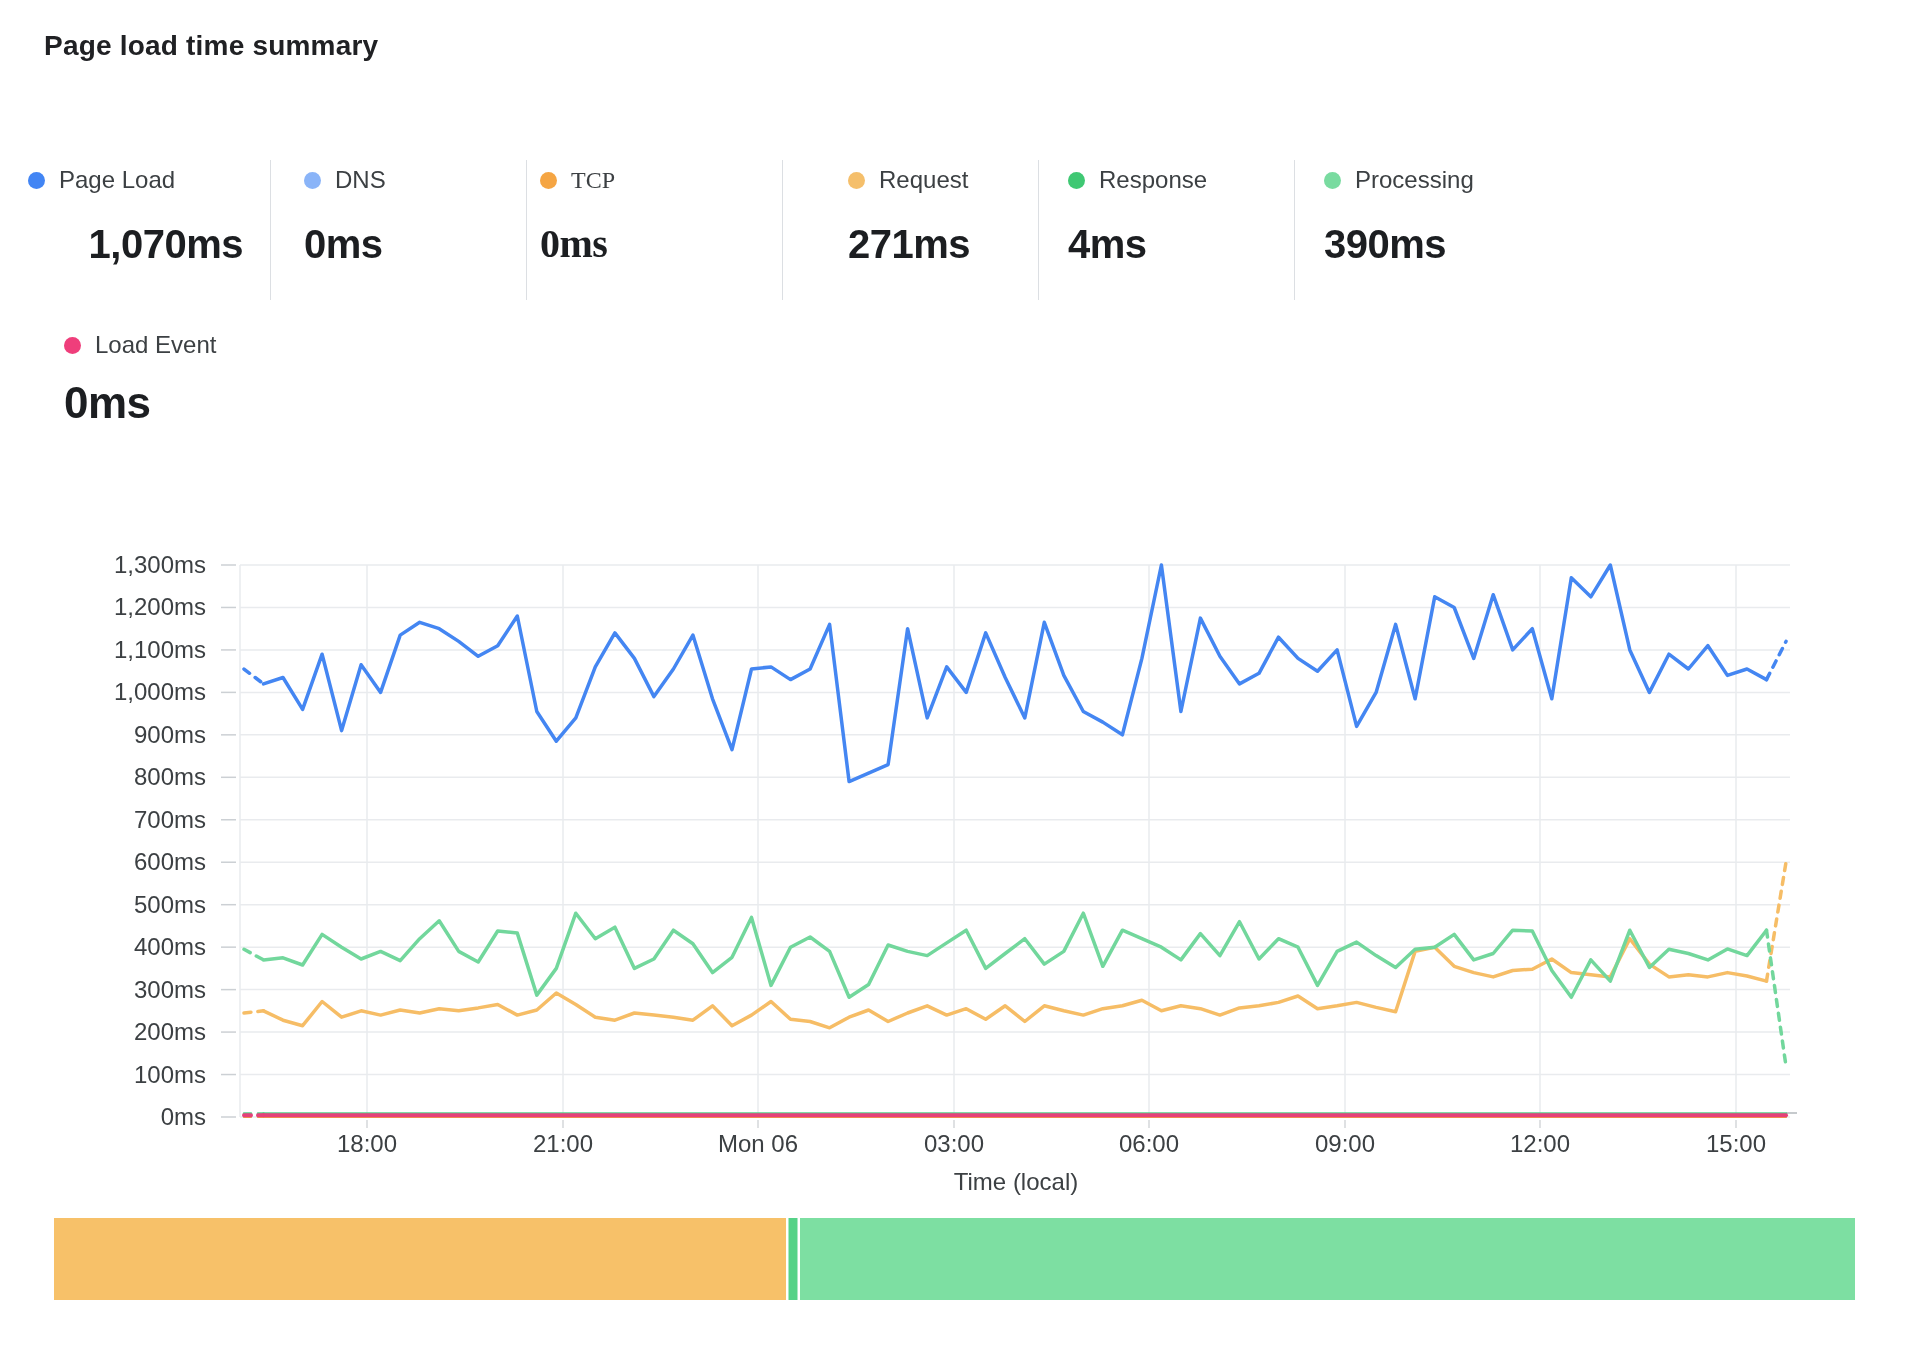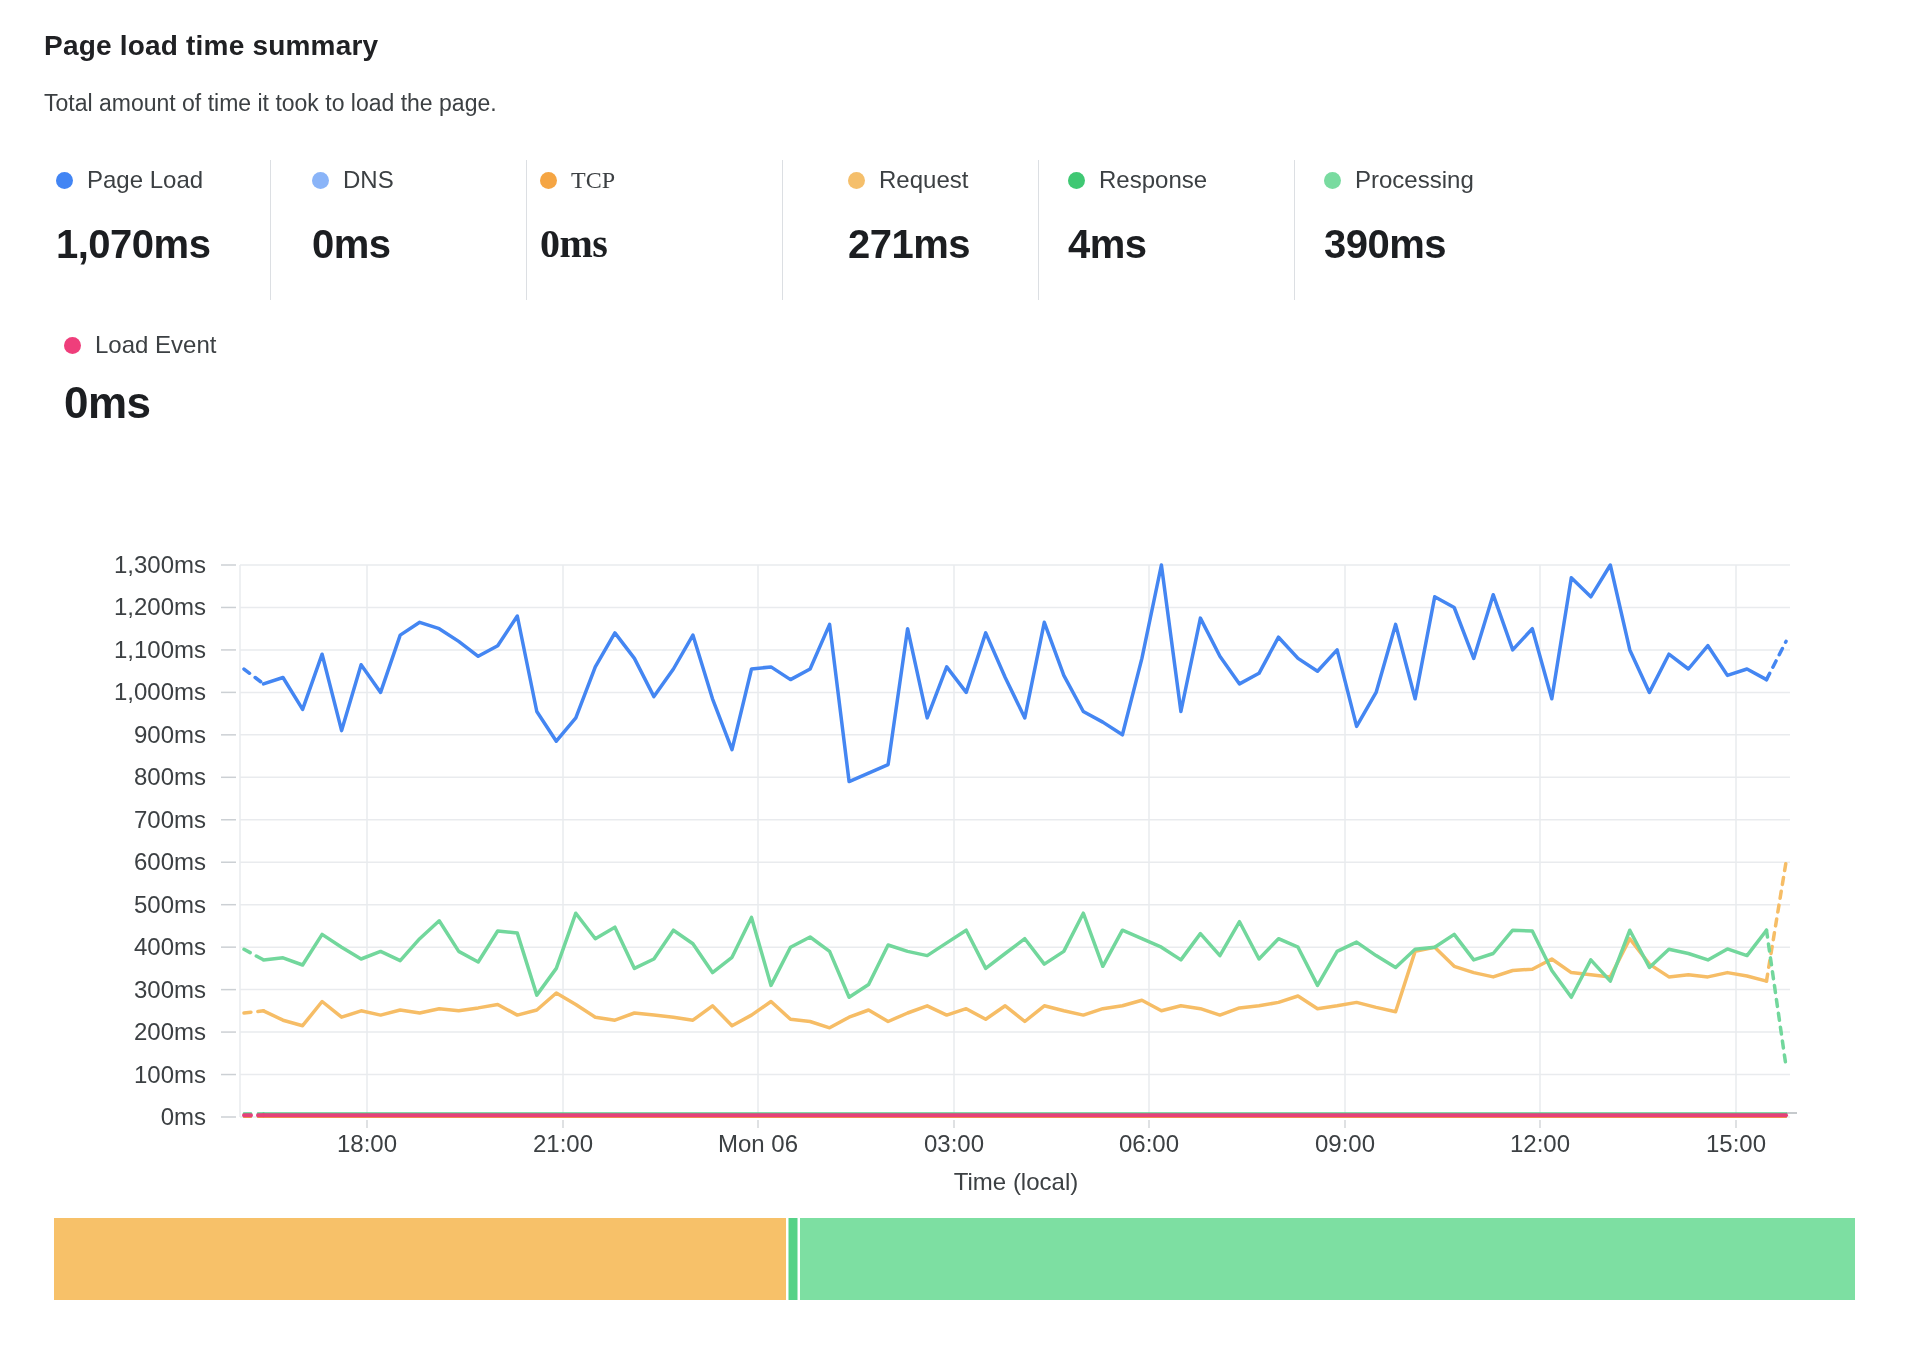--- a/index.html
+++ b/index.html
@@ -23,31 +23,30 @@
 
   svg text{font-family:"Liberation Sans","DejaVu Sans",sans-serif;}
   .ytick,.xtick{font-size:24px;fill:#3c4043;}
   .axis-title{font-size:24px;fill:#3c4043;}
 </style>
 </head>
 <body>
 
 <div id="page">
   <div class="page-title">Page load time summary</div>
-  <div class="page-subtitle">Total amount of time it took to load the page.</div>
 
   <div id="metrics-row">
-      <div class="metric-card" style="left: 56px;">
+      <div class="metric-card" style="left: 28px; text-align: right;">
         <div class="metric-head">
           <span class="legend-dot" style="background: rgb(66, 133, 244);"></span>
           <span class="metric-label">Page Load</span>
         </div>
         <div class="metric-value">1,070ms</div>
       </div>
-      <div class="metric-card" style="left: 312px;">
+      <div class="metric-card" style="left: 304px;">
         <div class="metric-head">
           <span class="legend-dot" style="background: rgb(138, 180, 248);"></span>
           <span class="metric-label">DNS</span>
         </div>
         <div class="metric-value">0ms</div>
       </div>
       <div class="metric-card" style="left: 540px; font-family: Liberation Serif, serif;">
         <div class="metric-head">
           <span class="legend-dot" style="background: rgb(245, 165, 67);"></span>
           <span class="metric-label">TCP</span>

